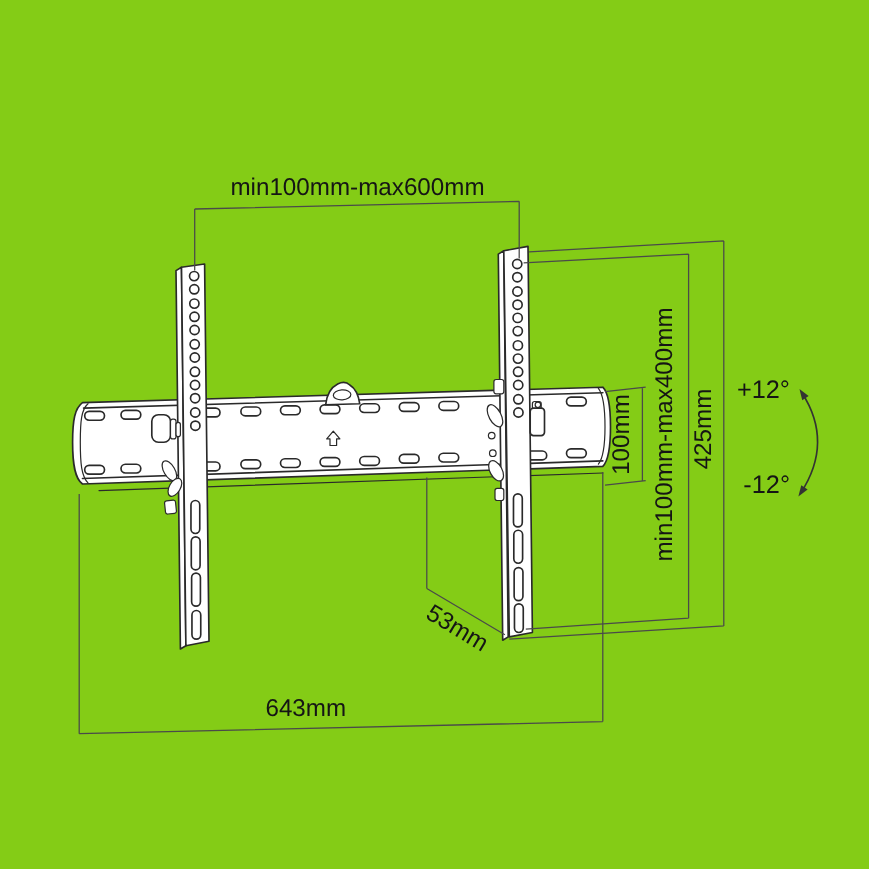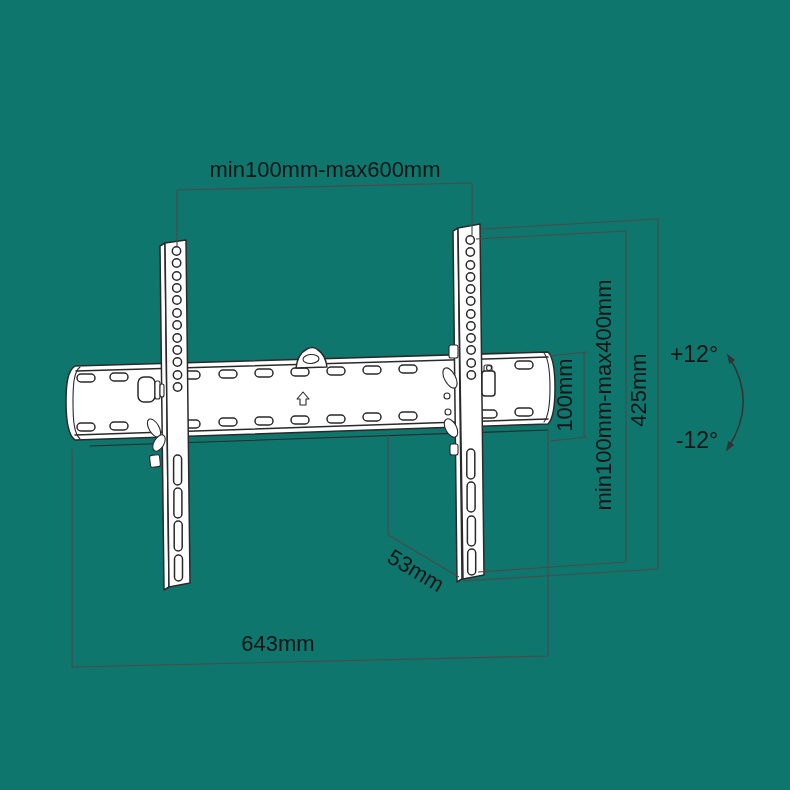--- a/index.html
+++ b/index.html
@@ -1,19 +1,19 @@
 <!DOCTYPE html>
 <html><head>
 <meta charset="utf-8">
 <style>
   html,body{margin:0;padding:0;background:#fff;}
   .canvas{
     position:relative;
     width:790px;height:790px;
-    background:#0f766e;
+    background:#84cc16;
     overflow:hidden;
     font-family:"Liberation Sans", sans-serif;
   }
   svg{display:block;}
   text{
     font-family:"Liberation Sans", sans-serif;
     fill:#151515;
   }
   .outline{stroke:#2a2a2a;stroke-width:1.5;fill:none;stroke-linecap:round;stroke-linejoin:round;}
   .filled{fill:#ffffff;}

